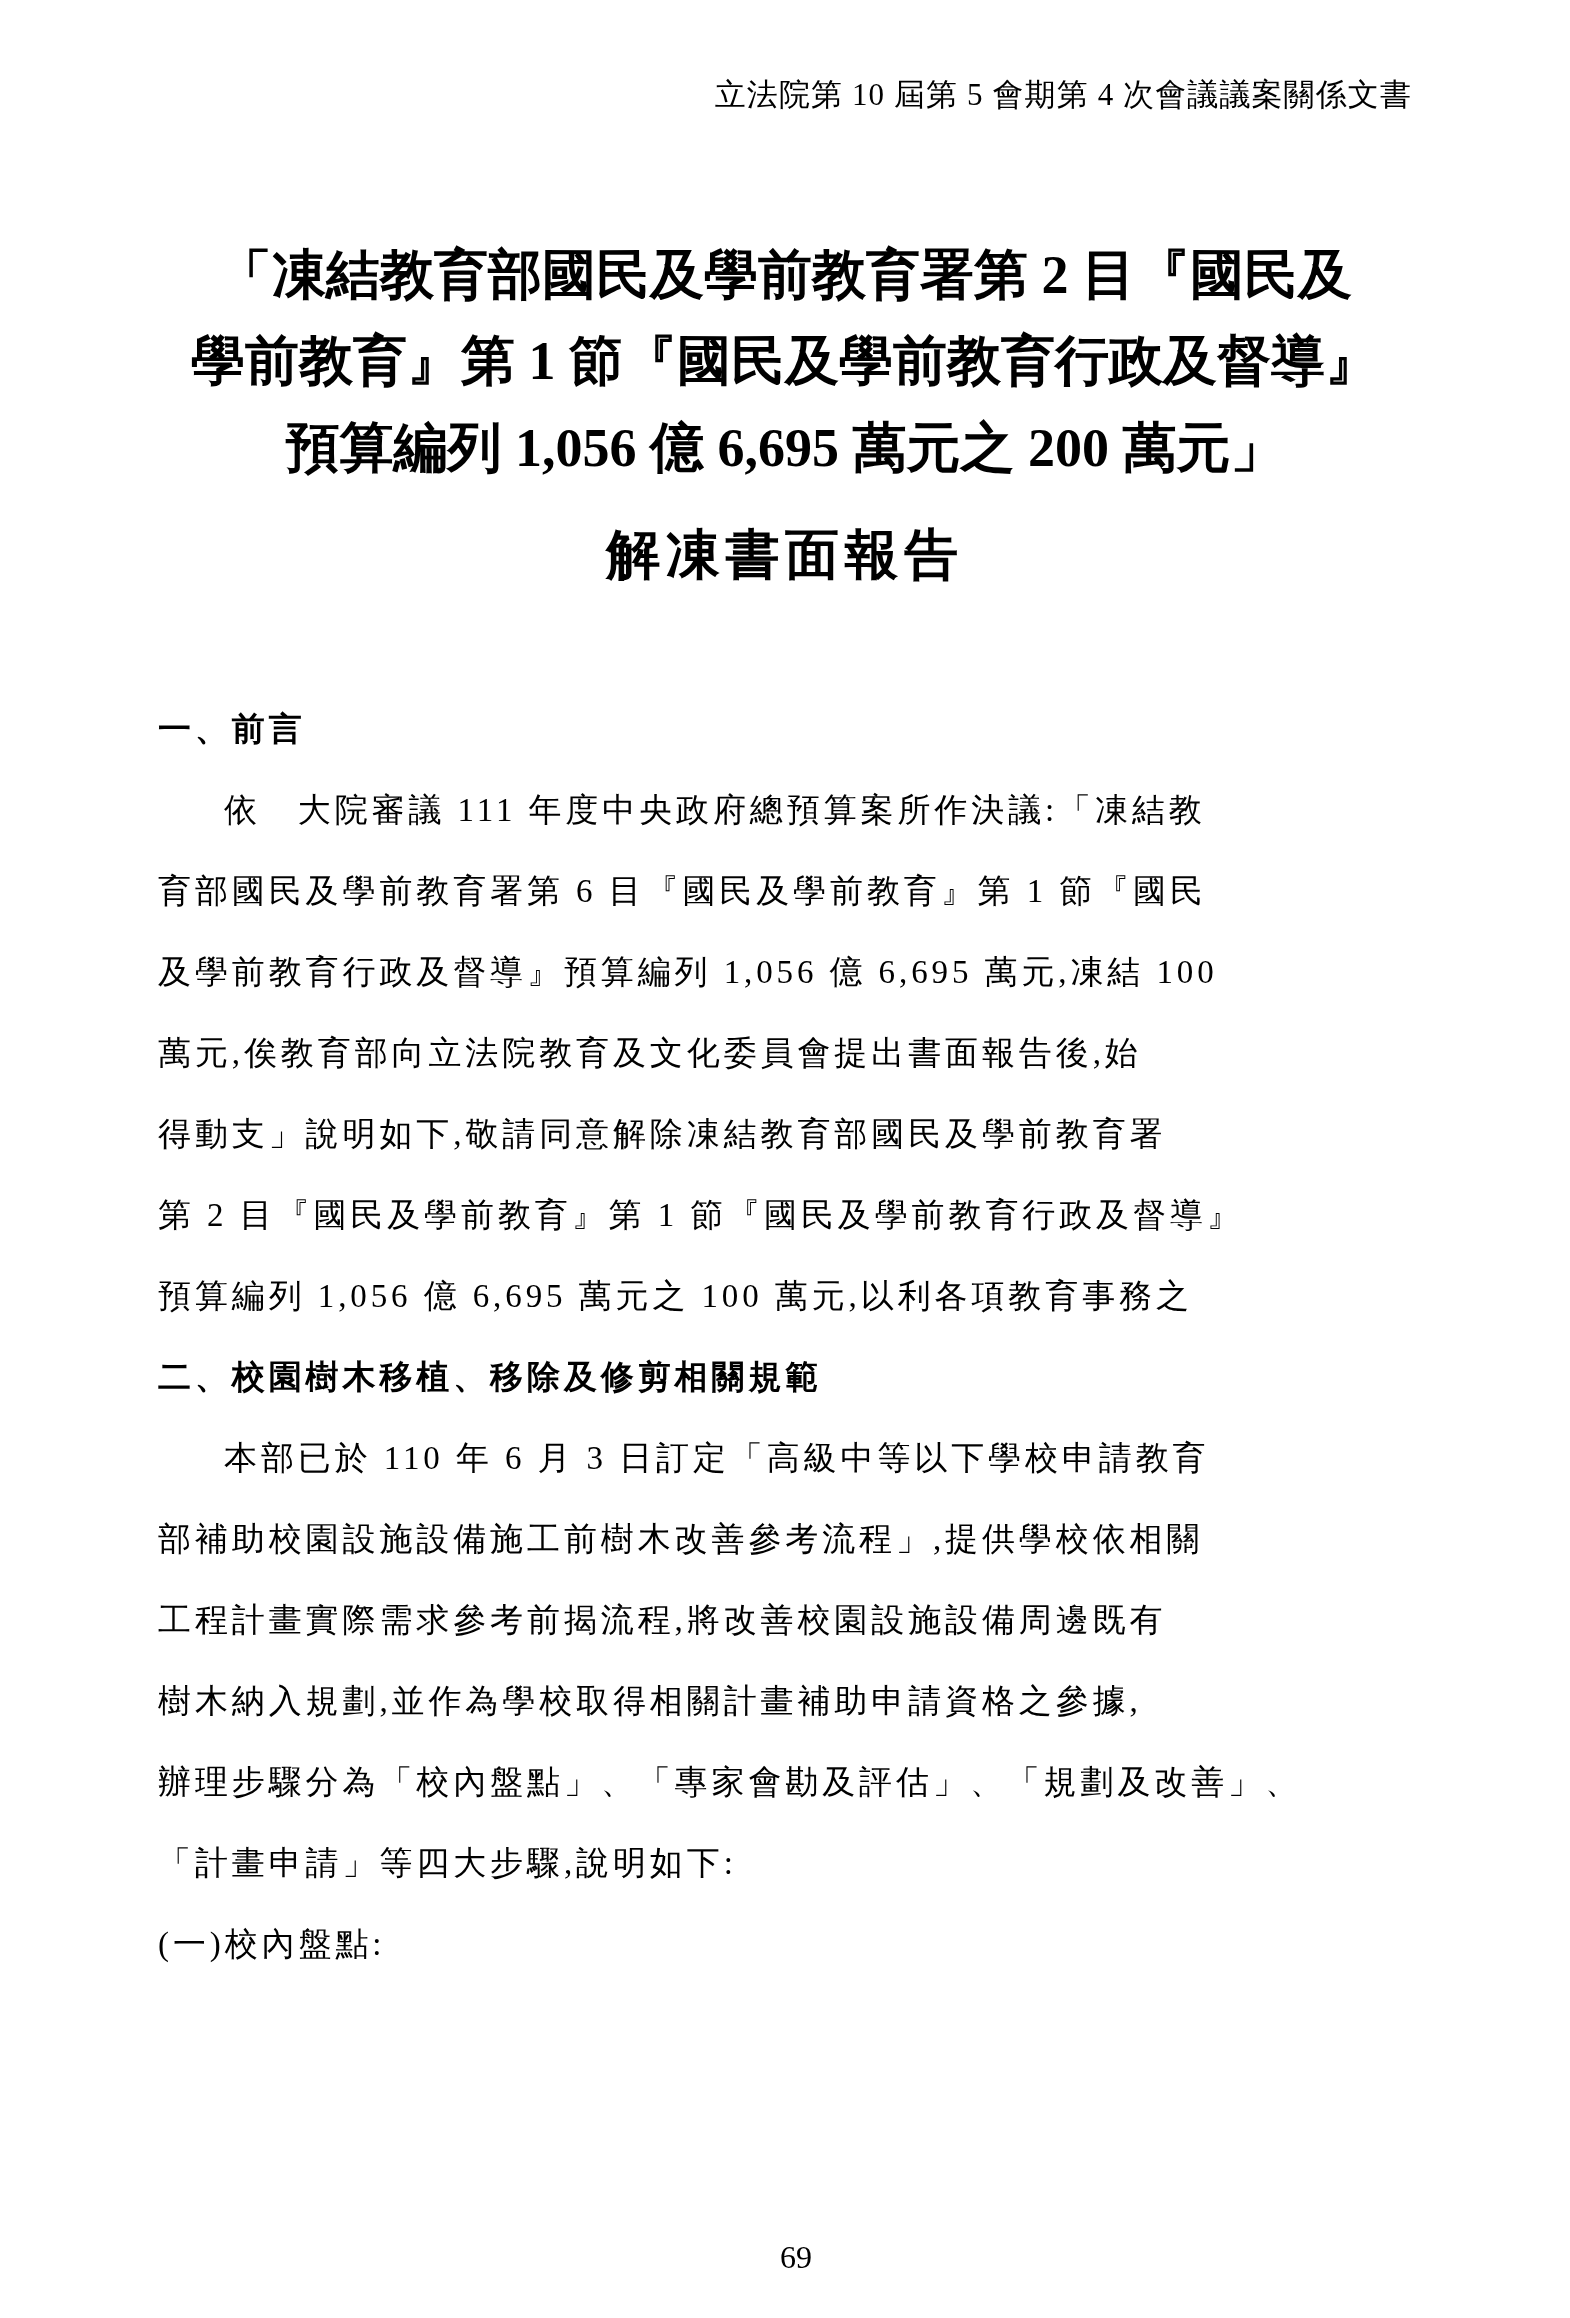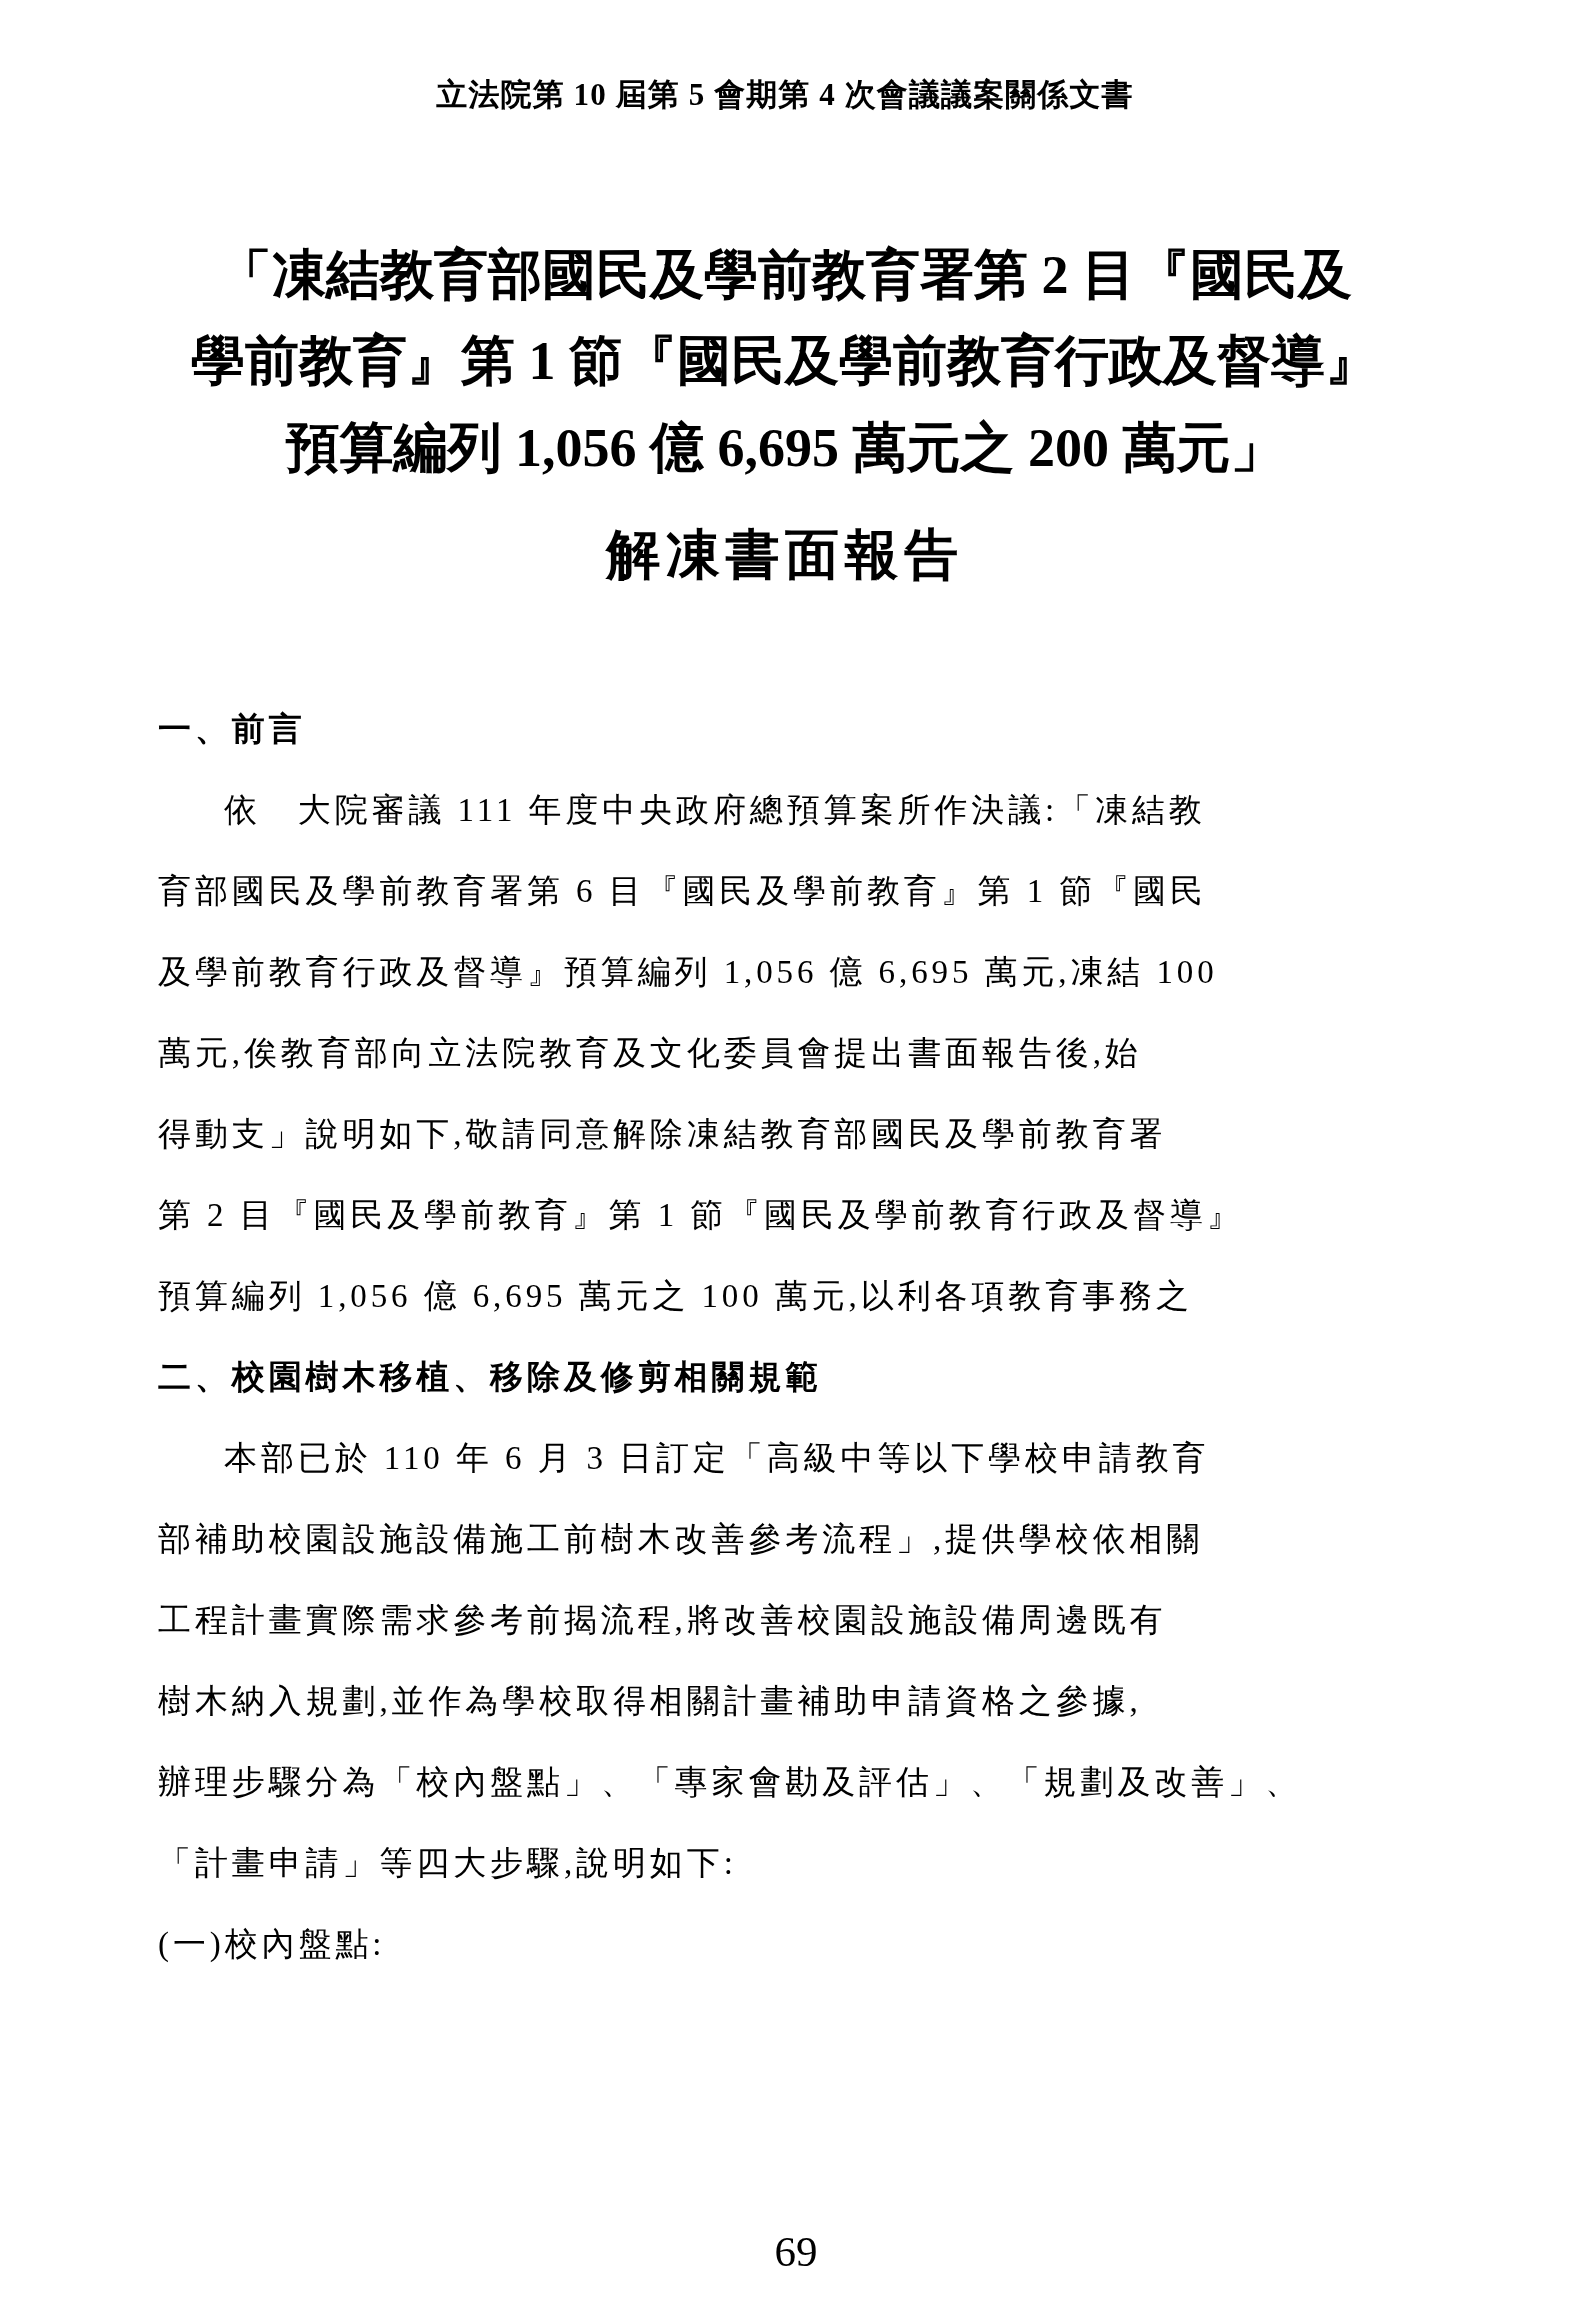--- a/index.html
+++ b/index.html
@@ -13,24 +13,24 @@
     height: 2319px;
     margin: 0 auto;
     background: #ffffff;
     color: #000000;
     font-family: "Liberation Serif", "DejaVu Serif", serif;
     overflow: hidden;
     box-sizing: border-box;
     padding: 78px 158px 0 158px;
   }
   .doc-header {
-    text-align: center;
+    text-align: right;
     font-size: 31px;
     line-height: 1.1;
-    font-weight: bold;
+    font-weight: normal;
     letter-spacing: 1.1px;
     white-space: nowrap;
   }
   .doc-title {
     margin-top: 120px;
     text-align: center;
     font-size: 54px;
     font-weight: bold;
     line-height: 1.6;
   }
@@ -60,21 +60,21 @@
   }
   .body-line.indent {
     text-indent: 2em;
   }
   .page-number {
     position: absolute;
     left: 12px;
     right: 0;
     bottom: 46px;
     text-align: center;
-    font-size: 43px;
+    font-size: 32px;
     line-height: 1;
     letter-spacing: 0;
     padding-left: 10px;
   }
 </style>
 </head>
 <body>
 
 <div class="page">
 

